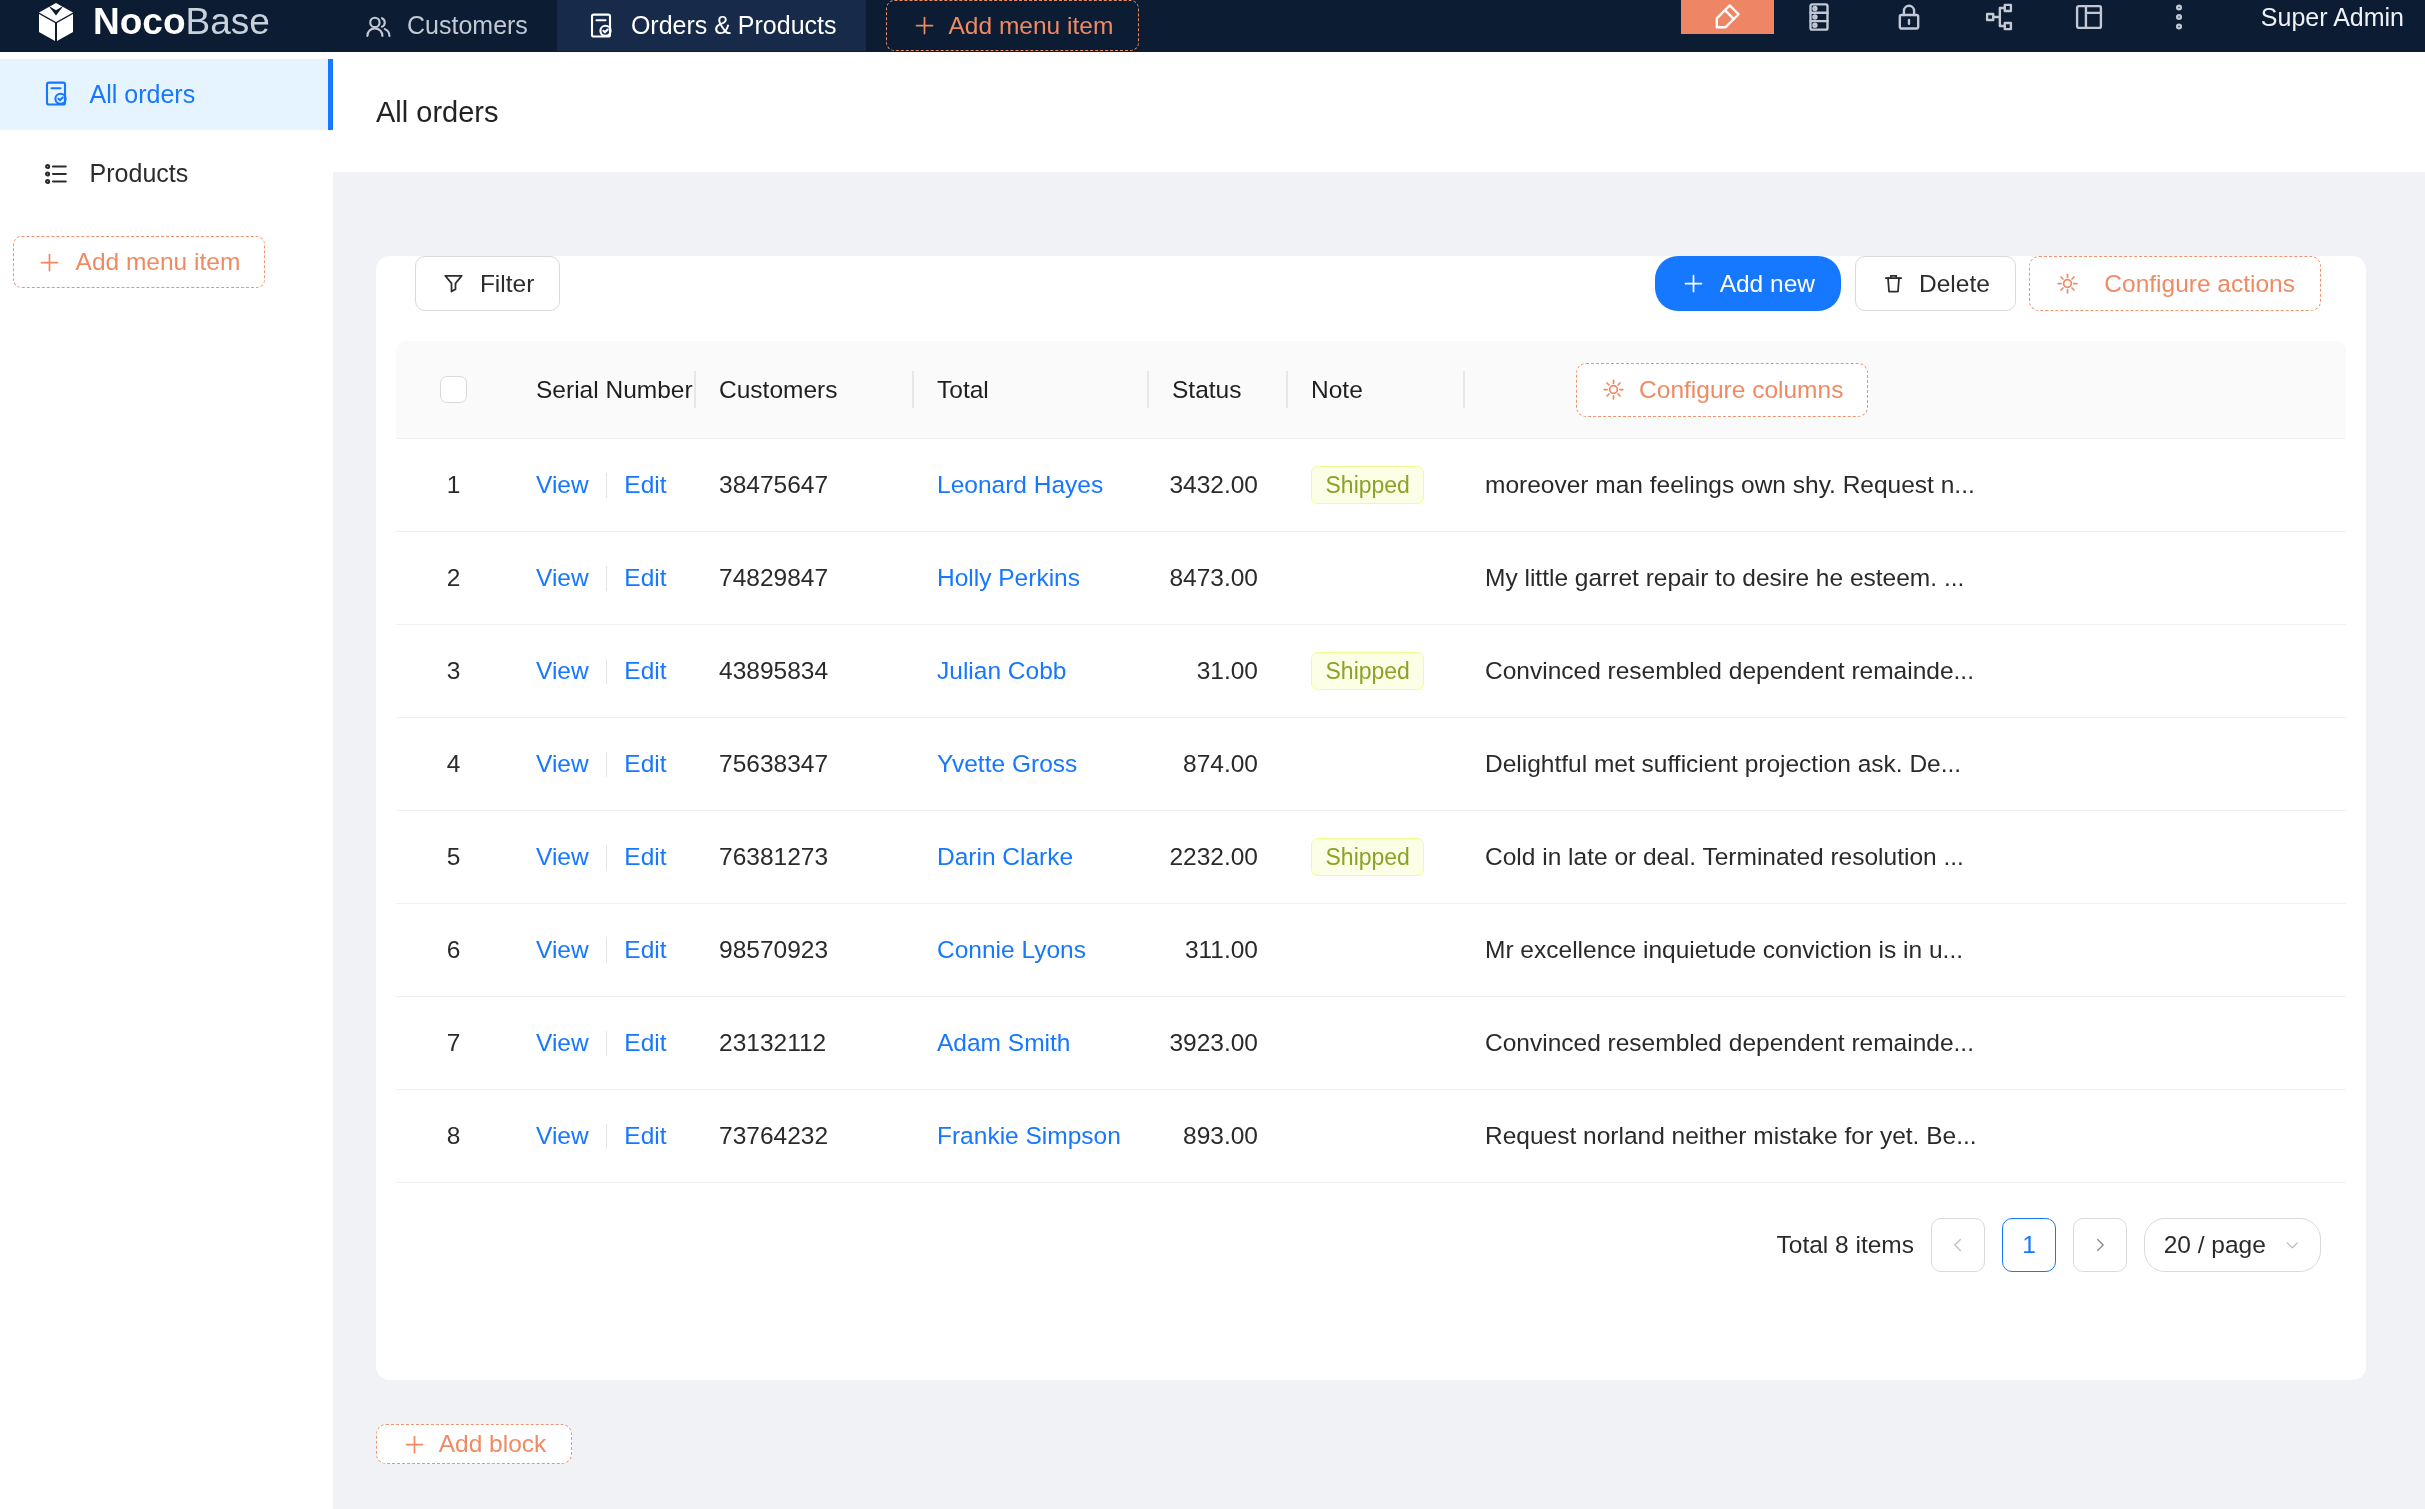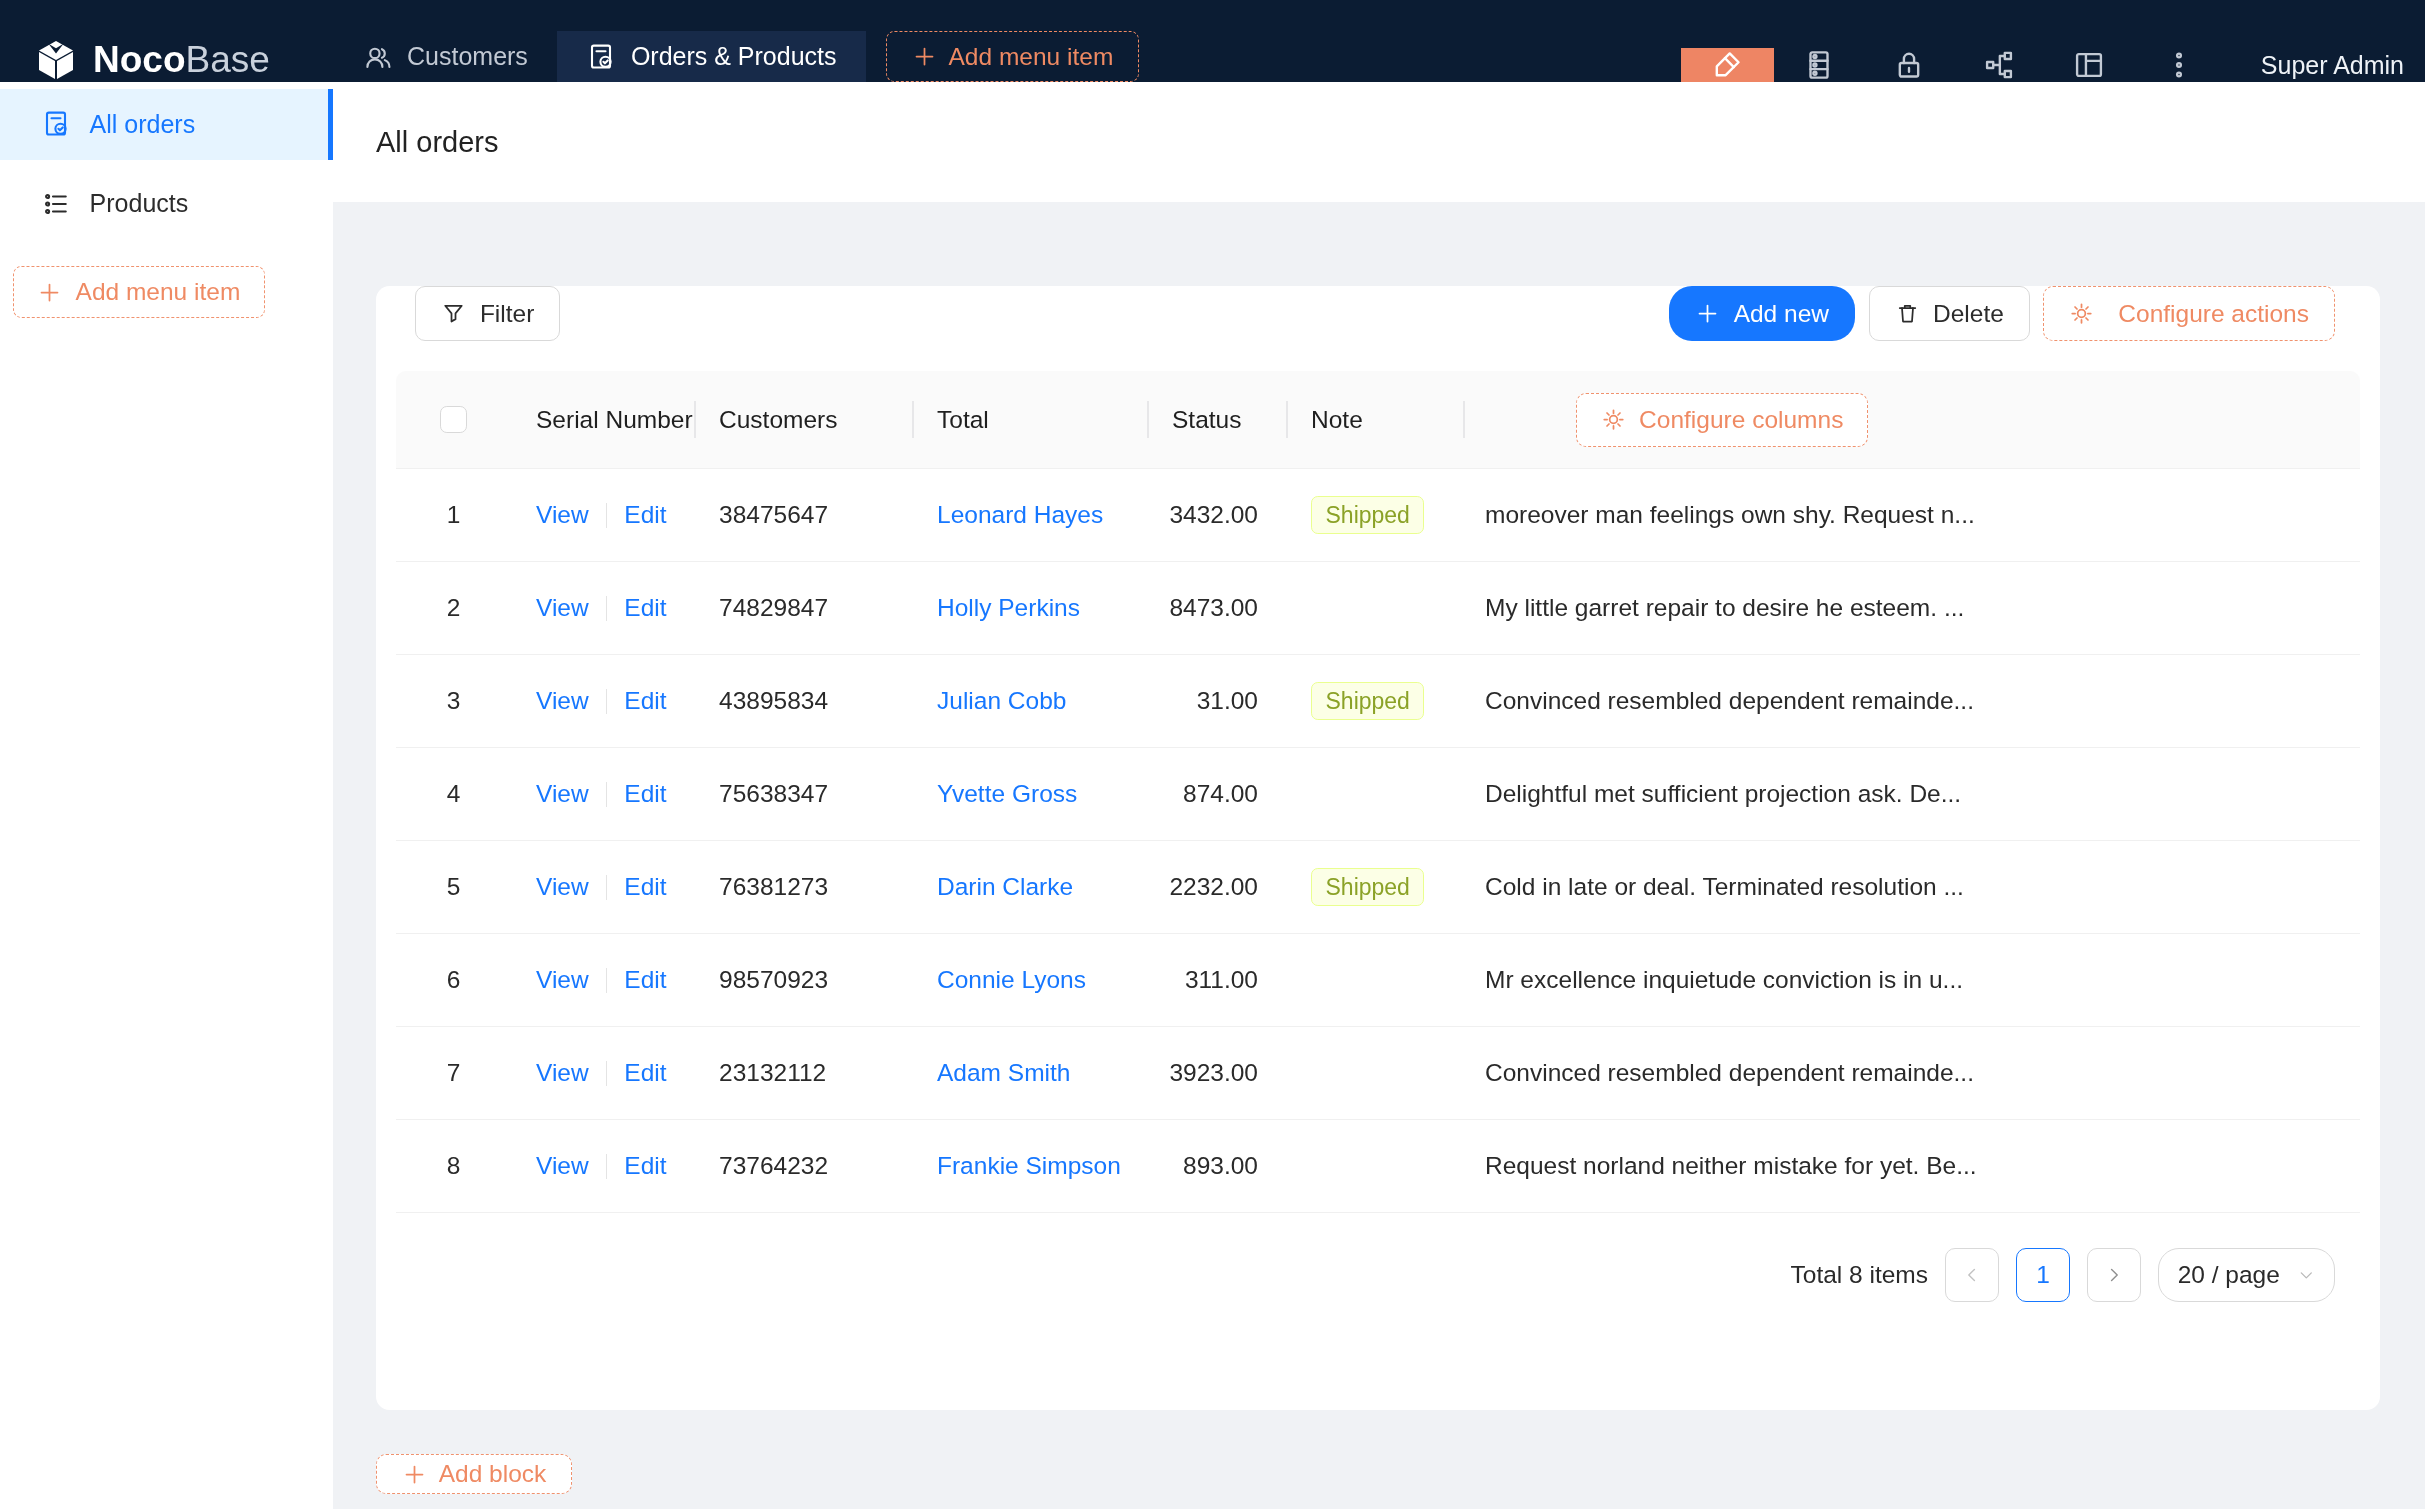--- a/index.html
+++ b/index.html
@@ -5,21 +5,21 @@
   * { box-sizing: border-box; margin: 0; padding: 0; }
   html, body { width: 2426px; height: 1509px; overflow: hidden; }
   body {
     font-family: "Liberation Sans", "DejaVu Sans", sans-serif;
     background: #f0f2f5;
     color: rgba(0,0,0,0.88);
   }
   .app { width: 2426px; height: 1509px; display: flex; flex-direction: column; }
 
   
-  .navbar { height: 82px; background: #0b1c33; display: flex; align-items: flex-end; flex-shrink: 0; }
+  .navbar { height: 52px; background: #0b1c33; display: flex; align-items: flex-start; flex-shrink: 0; }
   .nav-logo-wrap { width: 333px; display: flex; align-items: center; padding-left: 34px; flex-shrink: 0; }
   .logo { display: flex; align-items: center; gap: 15px; cursor: pointer; }
   .logo-text { font-size: 37px; letter-spacing: 0; color: #fff; }
   .logo-text .bold { font-weight: 700; }
   .logo-text .light { font-weight: 200; color: #c9d1dc; }
   .nav-tabs { display: flex; align-items: stretch; }
   .nav-tab { display: flex; align-items: center; gap: 15px; padding: 0 29px; font-size: 25px; color: #c2c9d4; cursor: pointer; }
   .nav-tab svg { width: 30px; height: 30px; }
   .nav-tab.active { background: #172a49; color: #ffffff; --chip-bg: #172a49; }
   .nav-add-btn { margin-left: 20px; align-self: center; height: 51px; padding: 0 25px;
@@ -42,21 +42,21 @@
   .side-item.active::after { content: ""; position: absolute; right: 0; top: 0; bottom: 0; width: 5px; background: #1677ff; }
   .side-item + .side-item { margin-top: 8.5px; }
   .side-add-btn { margin: 27px 0 0 12.7px; width: 252px; height: 52px; border: 1.7px dashed #f0926e;
     border-radius: 8.5px; background: transparent; color: #ef8a63; font-size: 24.5px;
     display: flex; align-items: center; justify-content: center; gap: 13.5px; cursor: pointer; }
   .side-add-btn svg { width: 25px; height: 25px; }
 
   .main { flex: 1; display: flex; flex-direction: column; min-width: 0; }
   .page-header { height: 120px; background: #ffffff; display: flex; align-items: center; padding-left: 43px; flex-shrink: 0; }
   .page-title { font-size: 29px; font-weight: 500; color: #222; }
-  .content { flex: 1; background: #f0f2f5; padding: 42px 46px 0 43px; }
+  .content { flex: 1; background: #f0f2f5; padding: 42px 60px 0 43px; }
 
   
   .card { background: #ffffff; border-radius: 13.5px; height: 1124px; padding: 0 20px; }
   .toolbar { display: flex; align-items: center; height: 55px; margin-top: 42px; }
   .btn { height: 55px; display: flex; align-items: center; gap: 13.5px; font-size: 24.5px;
     border-radius: 10px; background: #fff; cursor: pointer; border: 1.7px solid transparent; }
   .btn svg { width: 25px; height: 25px; }
   .btn-filter { margin-left: 19.4px; padding: 0 25px; border-color: #d9d9d9; color: #2c2c2c; }
   .toolbar-right { margin-left: auto; display: flex; gap: 13.5px; margin-right: 25px; }
   .btn-primary { background: #1677ff; color: #ffffff; padding: 0 25px; border-radius: 23px; }

